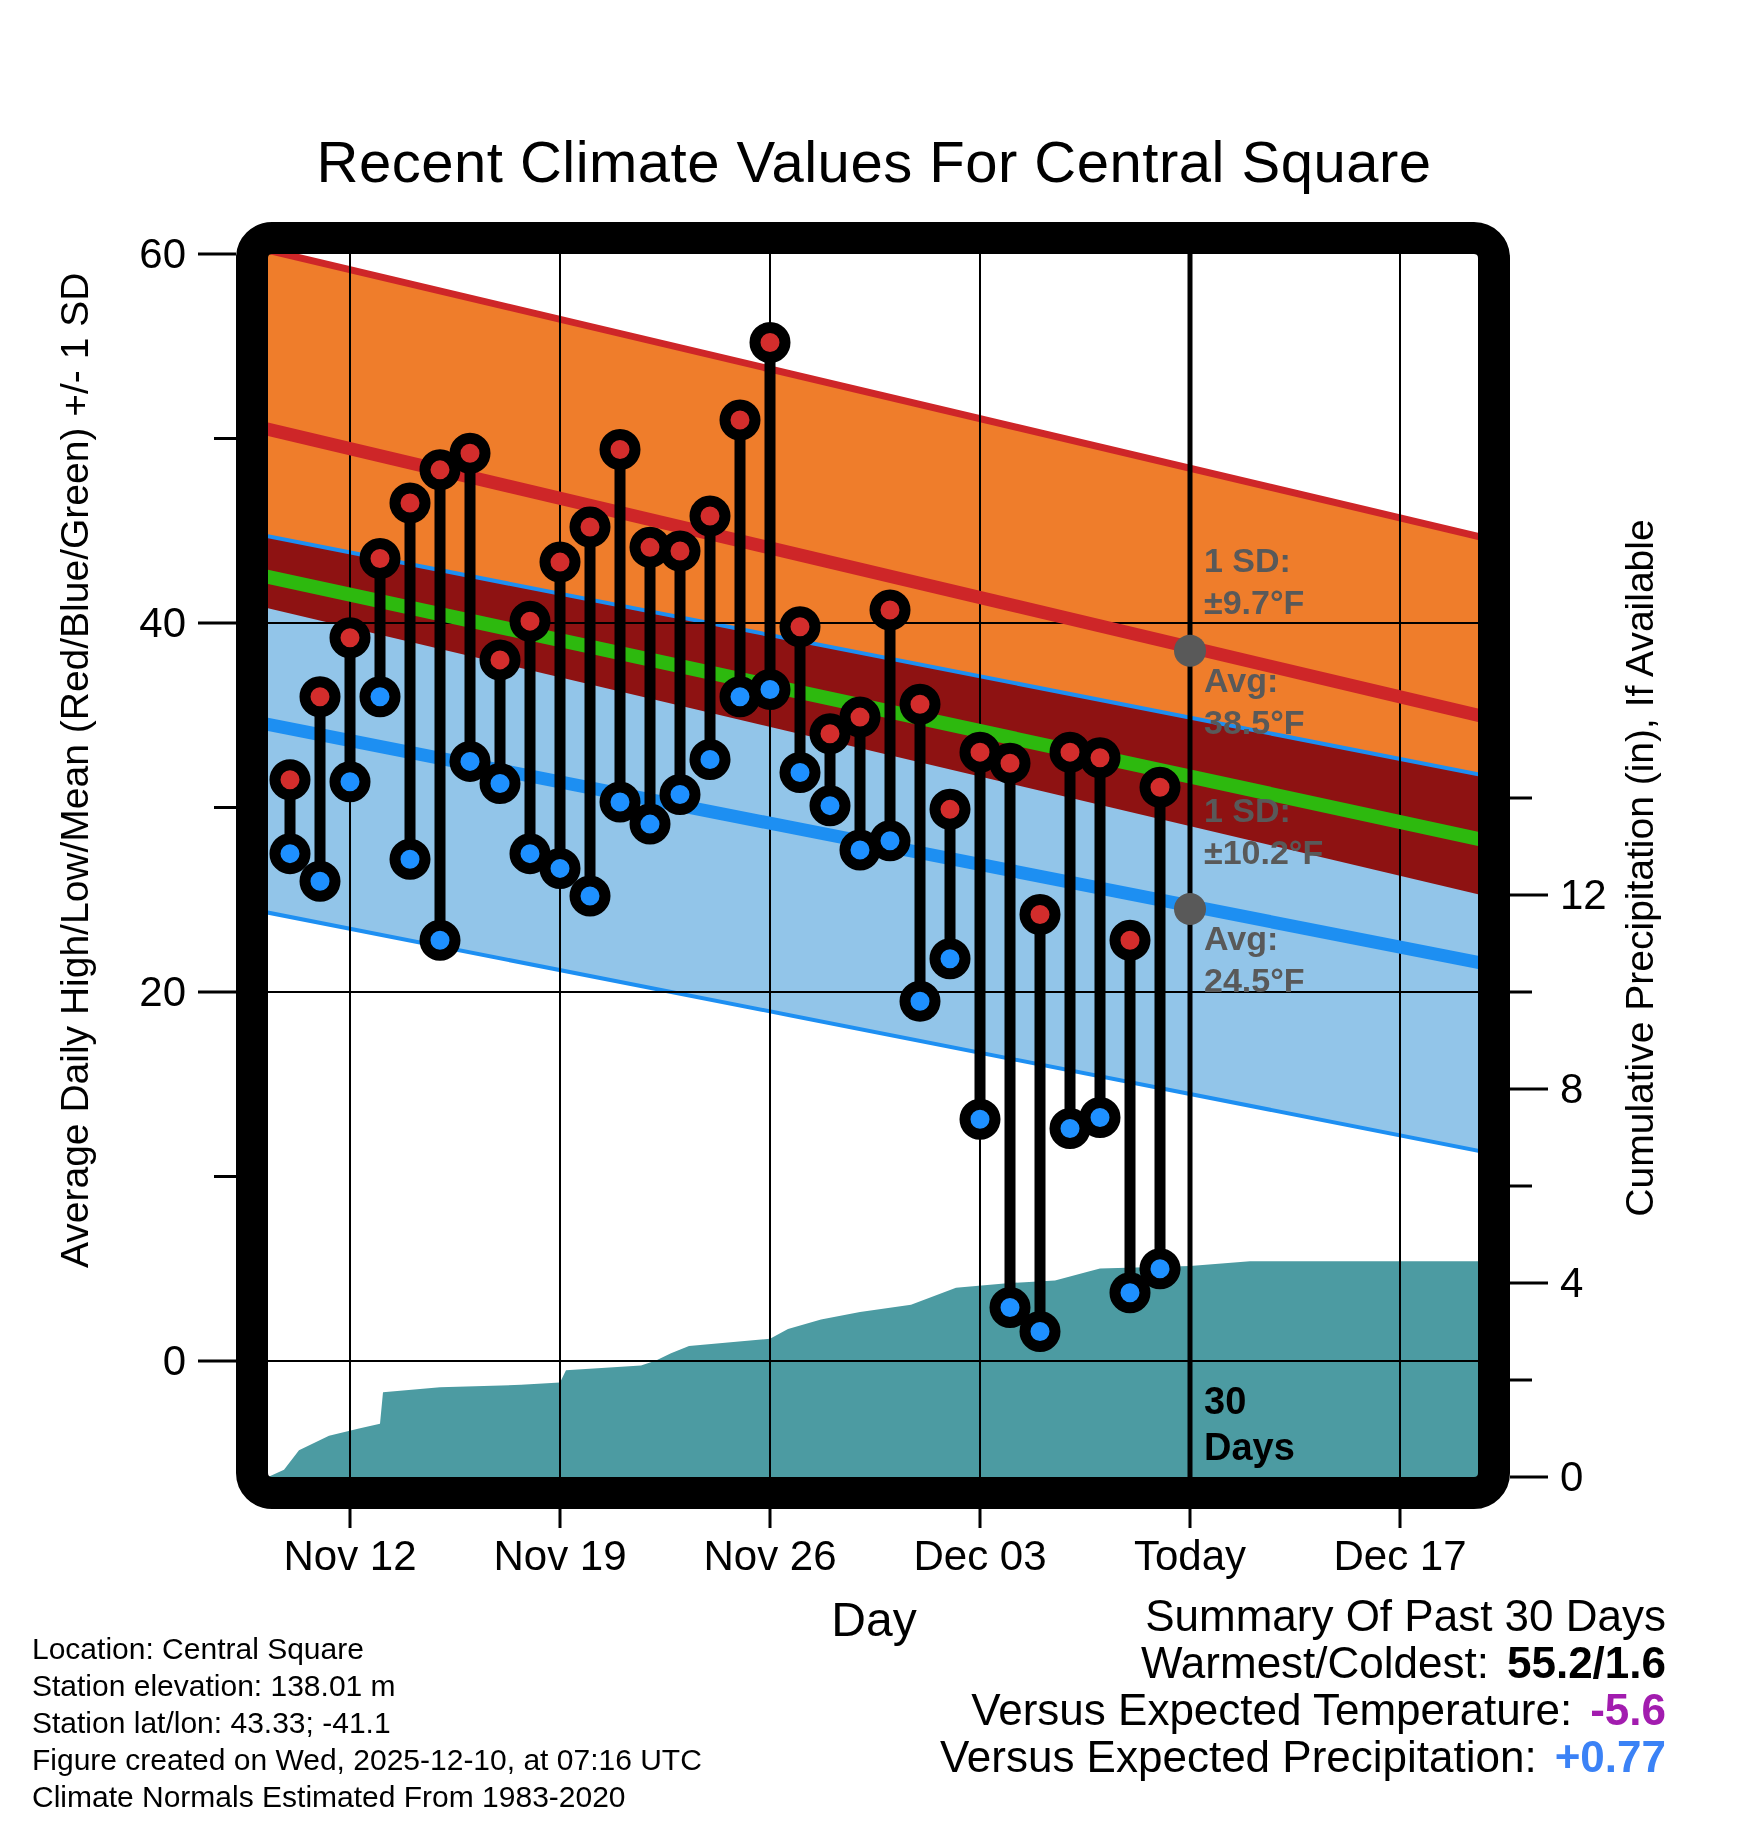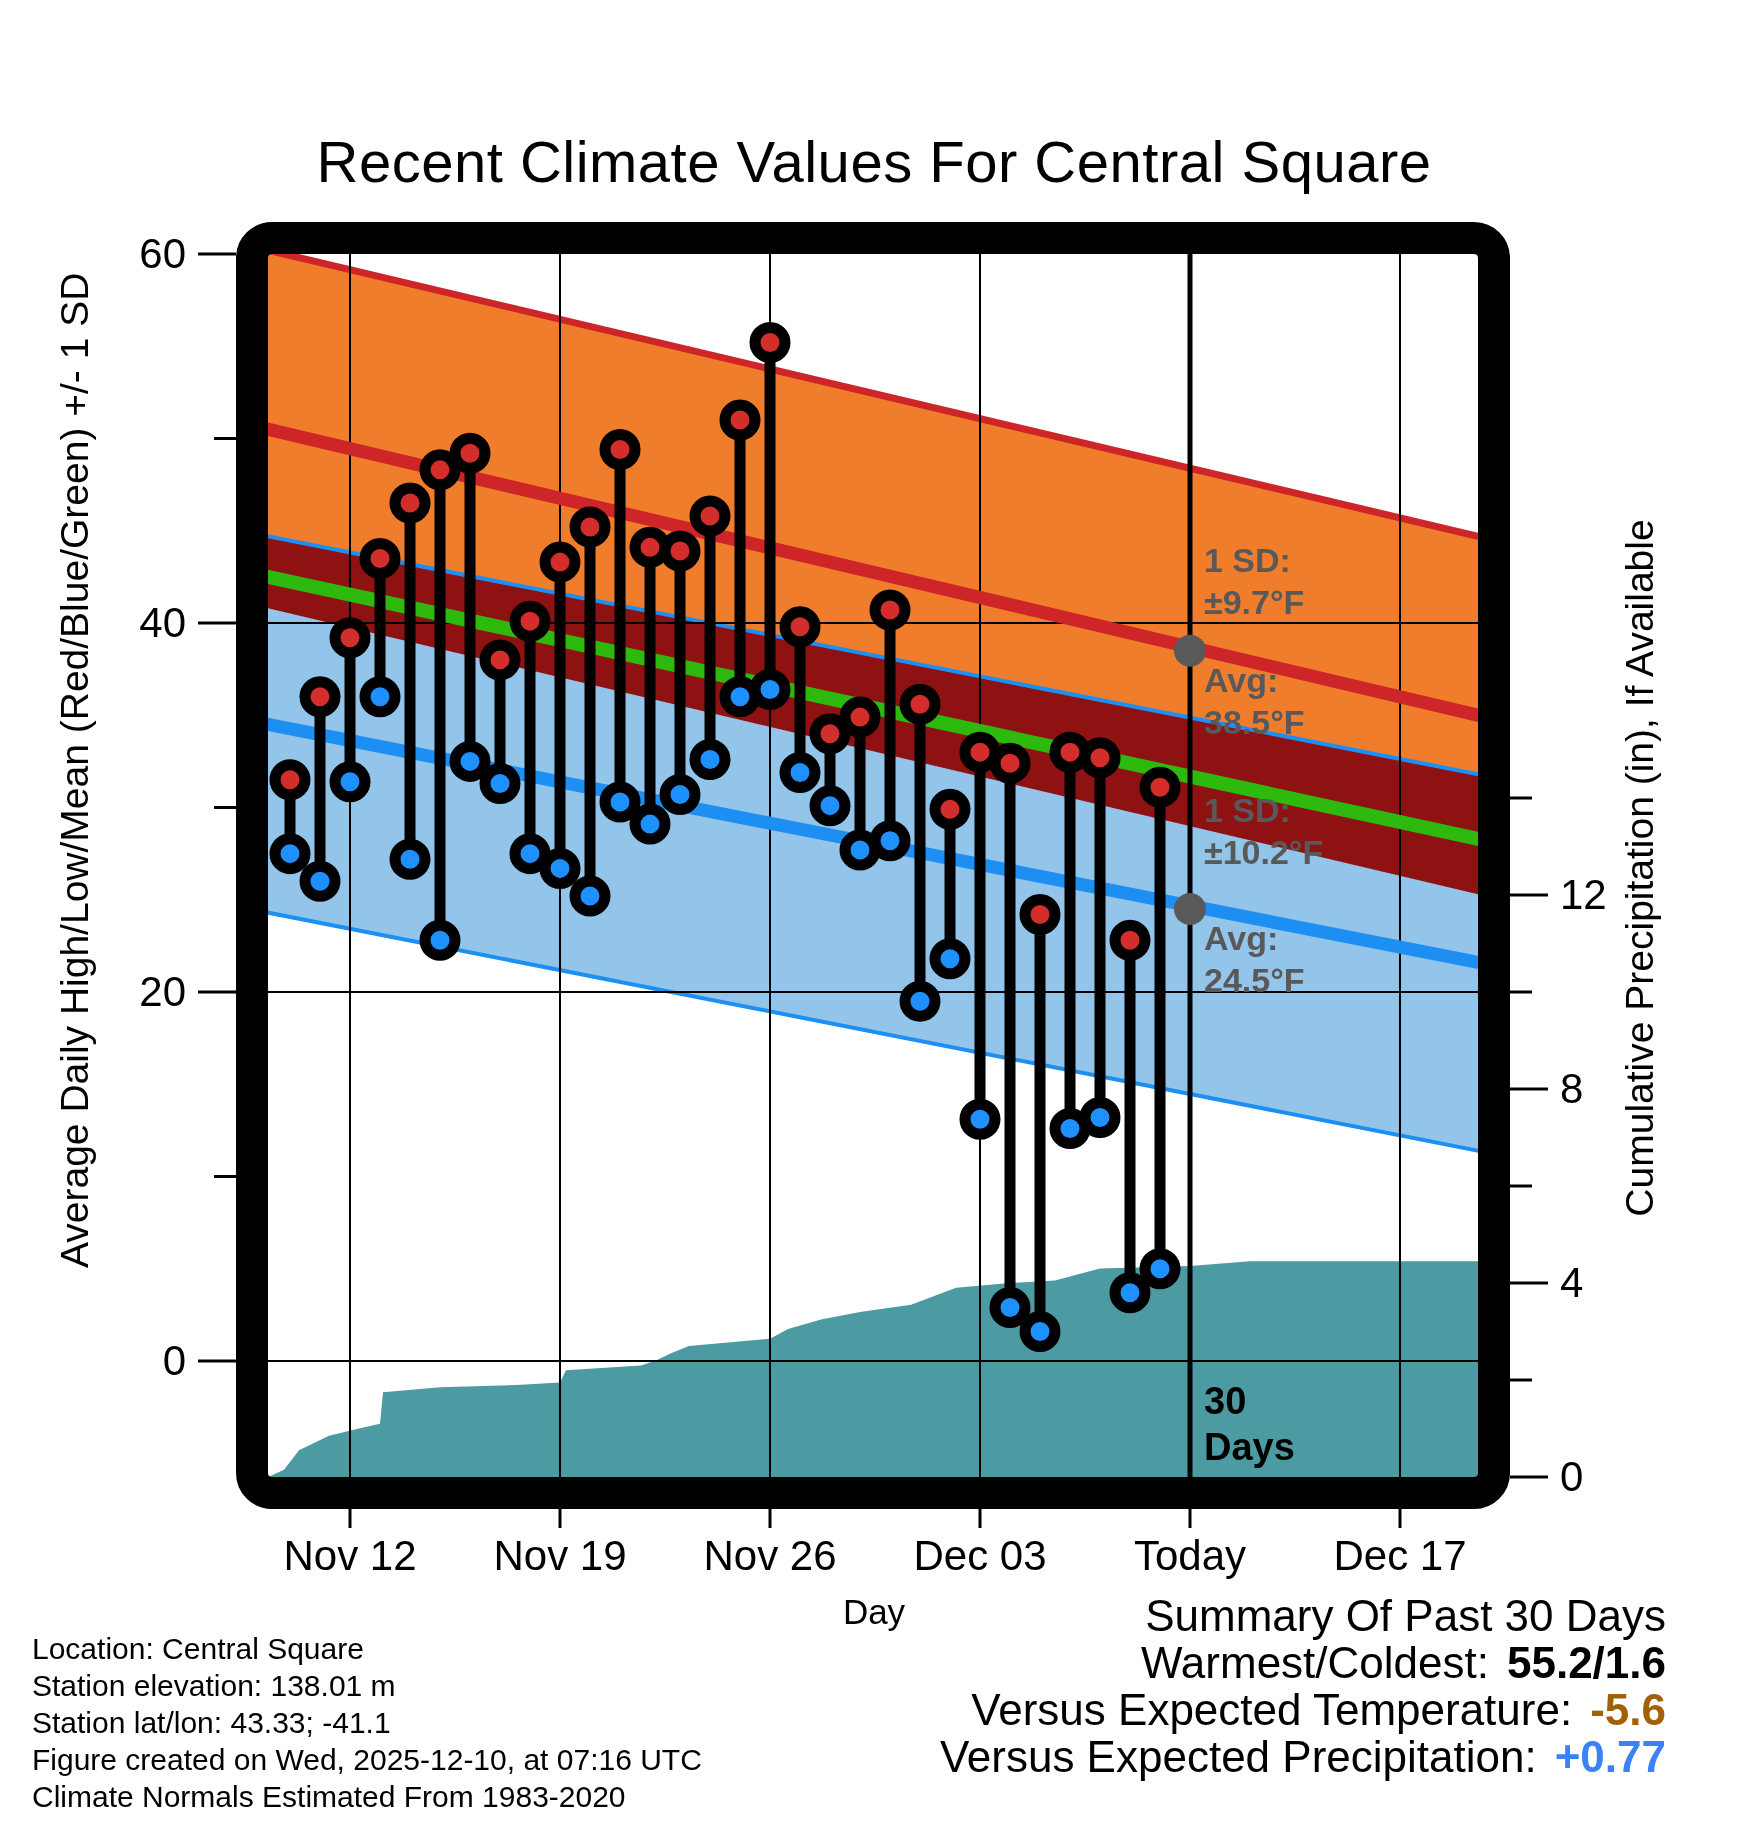--- a/index.html
+++ b/index.html
@@ -3,21 +3,21 @@
 <meta charset="utf-8">
 <style>
   html,body{margin:0;padding:0;background:#fff;}
   body{width:1748px;height:1828px;position:relative;font-family:"Liberation Sans",sans-serif;overflow:hidden;}
   .stage{position:absolute;inset:0;}
   svg{position:absolute;left:0;top:0;}
   .title{position:absolute;left:0;top:128px;width:1748px;text-align:center;font-size:58px;color:#000;letter-spacing:.5px;}
   .axis-title{position:absolute;color:#000;font-size:39px;white-space:nowrap;}
   .axis-title.left{left:-325px;top:846px;width:800px;text-align:center;transform:rotate(-90deg);transform-origin:center;}
   .axis-title.right{left:1240px;top:846px;width:800px;text-align:center;transform:rotate(-90deg);transform-origin:center;}
-  .xlabel{position:absolute;left:0;top:1592px;width:1748px;text-align:center;font-size:35px;color:#000;}
+  .xlabel{position:absolute;left:0;top:1592px;width:1748px;text-align:center;font-size:48px;color:#000;}
   .footer{position:absolute;left:32px;top:1630px;font-size:30px;line-height:37px;color:#000;}
   .summary{position:absolute;right:82px;top:1592px;text-align:right;font-size:44px;line-height:47px;color:#000;}
   .summary .val{font-weight:bold;margin-left:18px;}
 </style>
 </head>
 <body>
 
 <div class="stage">
   <svg id="chart" width="1748" height="1828">
       <defs>
@@ -192,16 +192,16 @@
   <div class="footer">
     <div>Location: Central Square</div>
     <div>Station elevation: 138.01 m</div>
     <div>Station lat/lon: 43.33; -41.1</div>
     <div>Figure created on Wed, 2025-12-10, at 07:16 UTC</div>
     <div>Climate Normals Estimated From 1983-2020</div>
   </div>
   <div class="summary">
     <div>Summary Of Past 30 Days</div>
     <div><span>Warmest/Coldest:</span><span class="val" id="sum-val-0" style="color: rgb(0, 0, 0); text-align: right;">55.2/1.6</span></div>
-    <div><span>Versus Expected Temperature:</span><span class="val" id="sum-val-1" style="color: #a16207;">-5.6</span></div>
+    <div><span>Versus Expected Temperature:</span><span class="val" id="sum-val-1" style="color: #a21caf;">-5.6</span></div>
     <div><span>Versus Expected Precipitation:</span><span class="val" id="sum-val-2" style="color: #3b82f6;">+0.77</span></div>
   </div>
 </div>
 
 </body></html>

